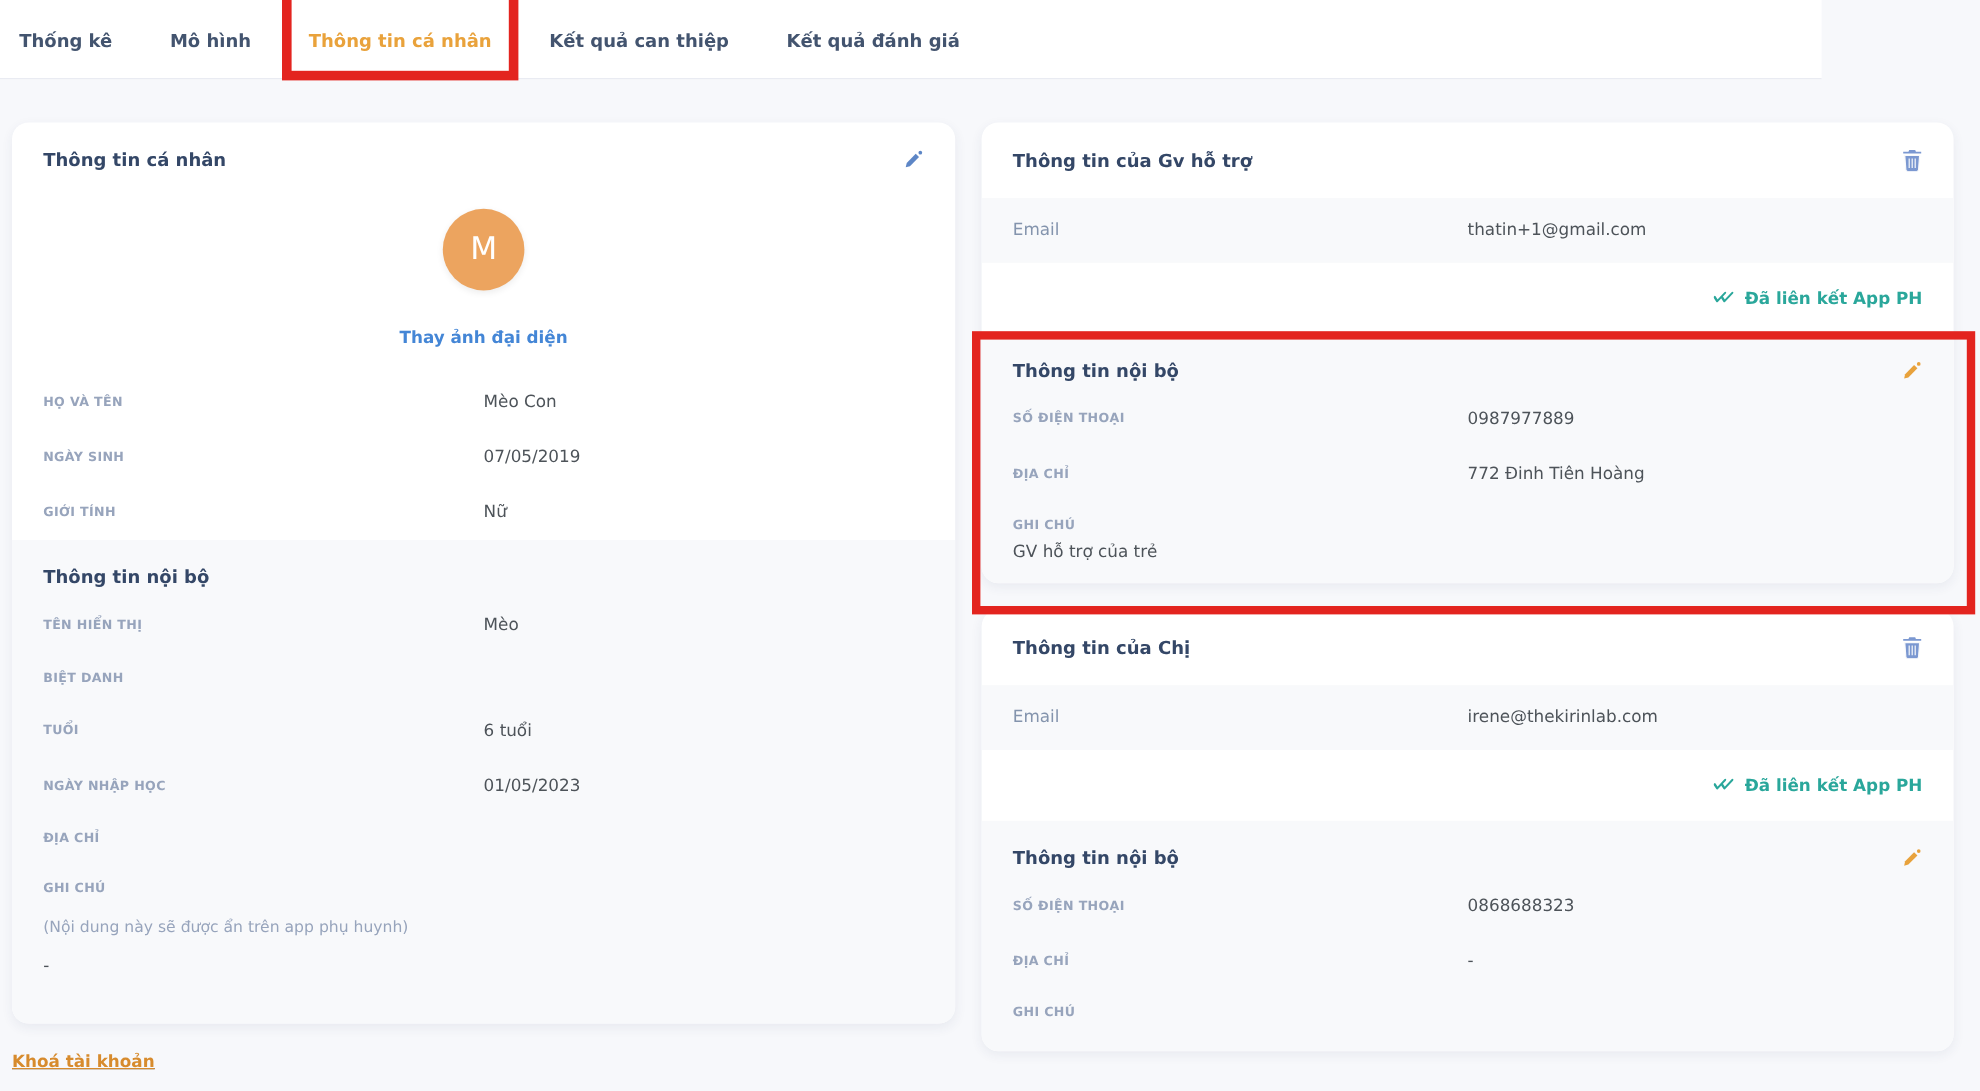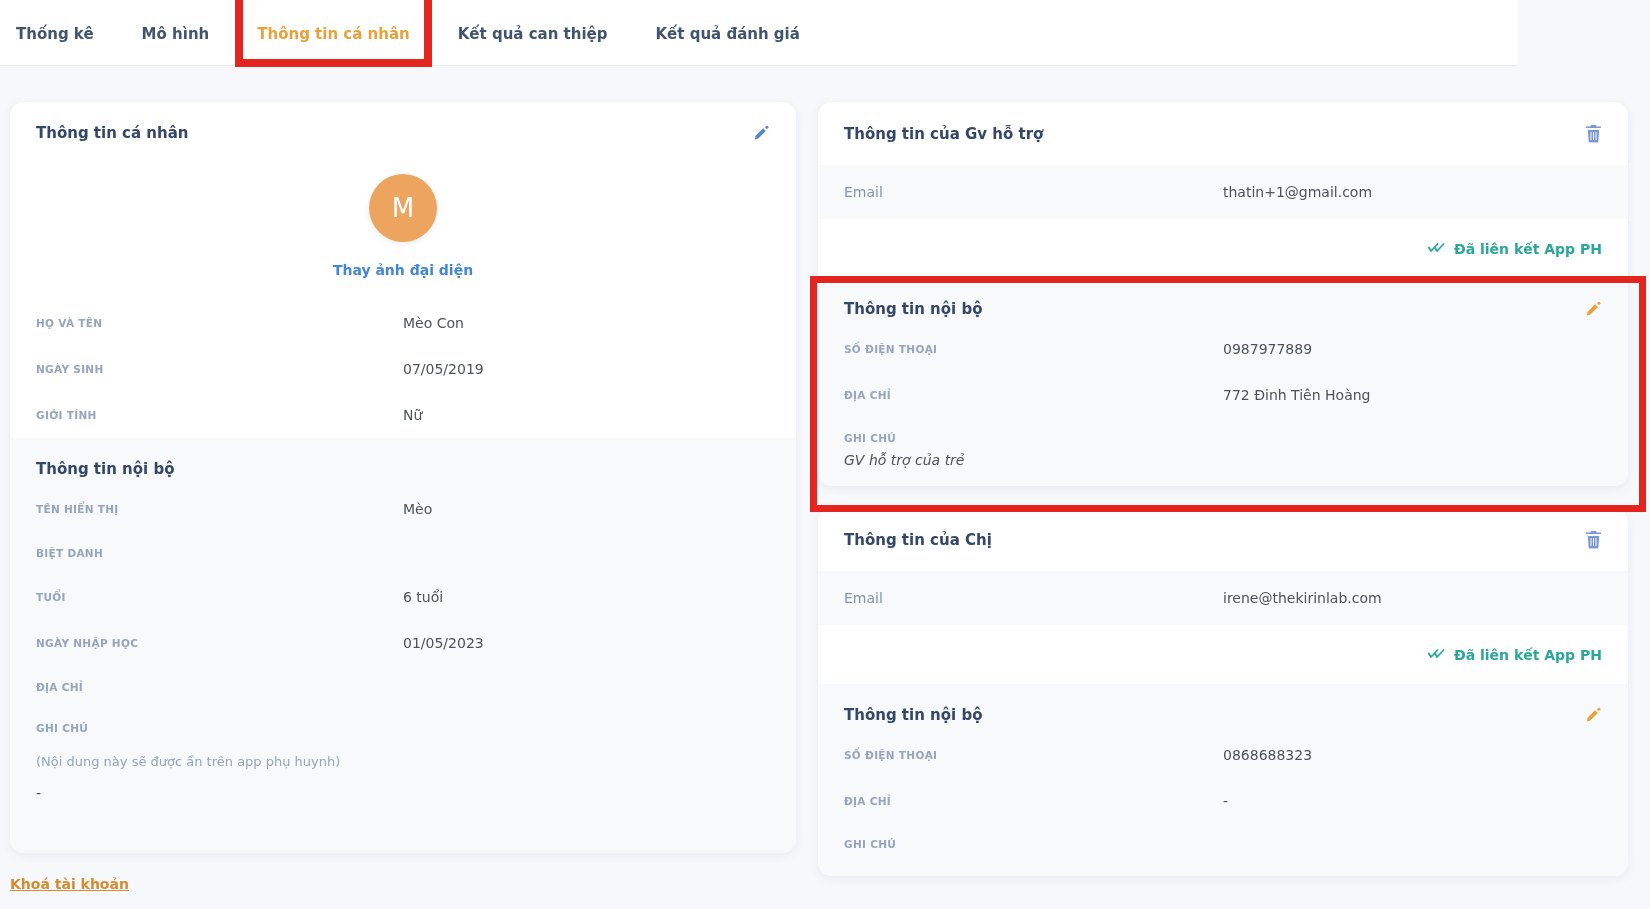--- a/index.html
+++ b/index.html
@@ -44,31 +44,31 @@
   }
   .fvalue{font-size:14px;color:#4d5359;}
   
   .left-card{position:absolute;left:10px;top:102px;width:786px;height:751px;}
   .avatar-block{display:flex;flex-direction:column;align-items:center;padding:10px 0 22px 0;}
   .avatar{
     width:68px;height:68px;border-radius:50%;background:#eca45f;
     display:flex;align-items:center;justify-content:center;
     color:#ffffff;font-size:26px;box-shadow:0 2px 6px rgba(0,0,0,.08);
   }
-  .change-avatar{margin-top:20px;font-size:14px;font-weight:bold;color:#4486d6;cursor:pointer;}
+  .change-avatar{margin-top:32px;font-size:14px;font-weight:bold;color:#4486d6;cursor:pointer;}
   .section{padding-bottom:8px;}
   .section-flex{flex:1;}
   .section-header{
     display:flex;align-items:center;justify-content:space-between;
     padding:22px 26px 8px 26px;
   }
   .section-title{font-size:15px;font-weight:bold;color:#344767;}
   .note-block{padding:14px 26px 0 26px;}
   .note-hint{font-size:13px;color:#97a4bc;margin-top:20px;}
-  .note-value{font-size:14px;color:#4d5359;margin-top:16px;font-style:italic;}
+  .note-value{font-size:14px;color:#4d5359;margin-top:16px;}
   .lock-row{position:absolute;left:10px;top:874px;width:786px;text-decoration:underline;}
   .lock-link{font-size:14px;font-weight:bold;color:#d78b2d;text-decoration:underline;cursor:pointer;}
   
   .right-col{position:absolute;left:818px;top:102px;width:810px;display:flex;flex-direction:column;gap:22px;}
   .email-row{display:flex;align-items:flex-end;padding:19px 26px;}
   .email-label{width:50%;font-size:14px;color:#8494ad;flex-shrink:0;}
   .linked-row{display:flex;align-items:center;justify-content:flex-end;gap:8px;padding:20px 26px;}
   .linked-text{font-size:14px;font-weight:bold;color:#2aa79b;}
   .g-section{padding-bottom:18px;}
   

